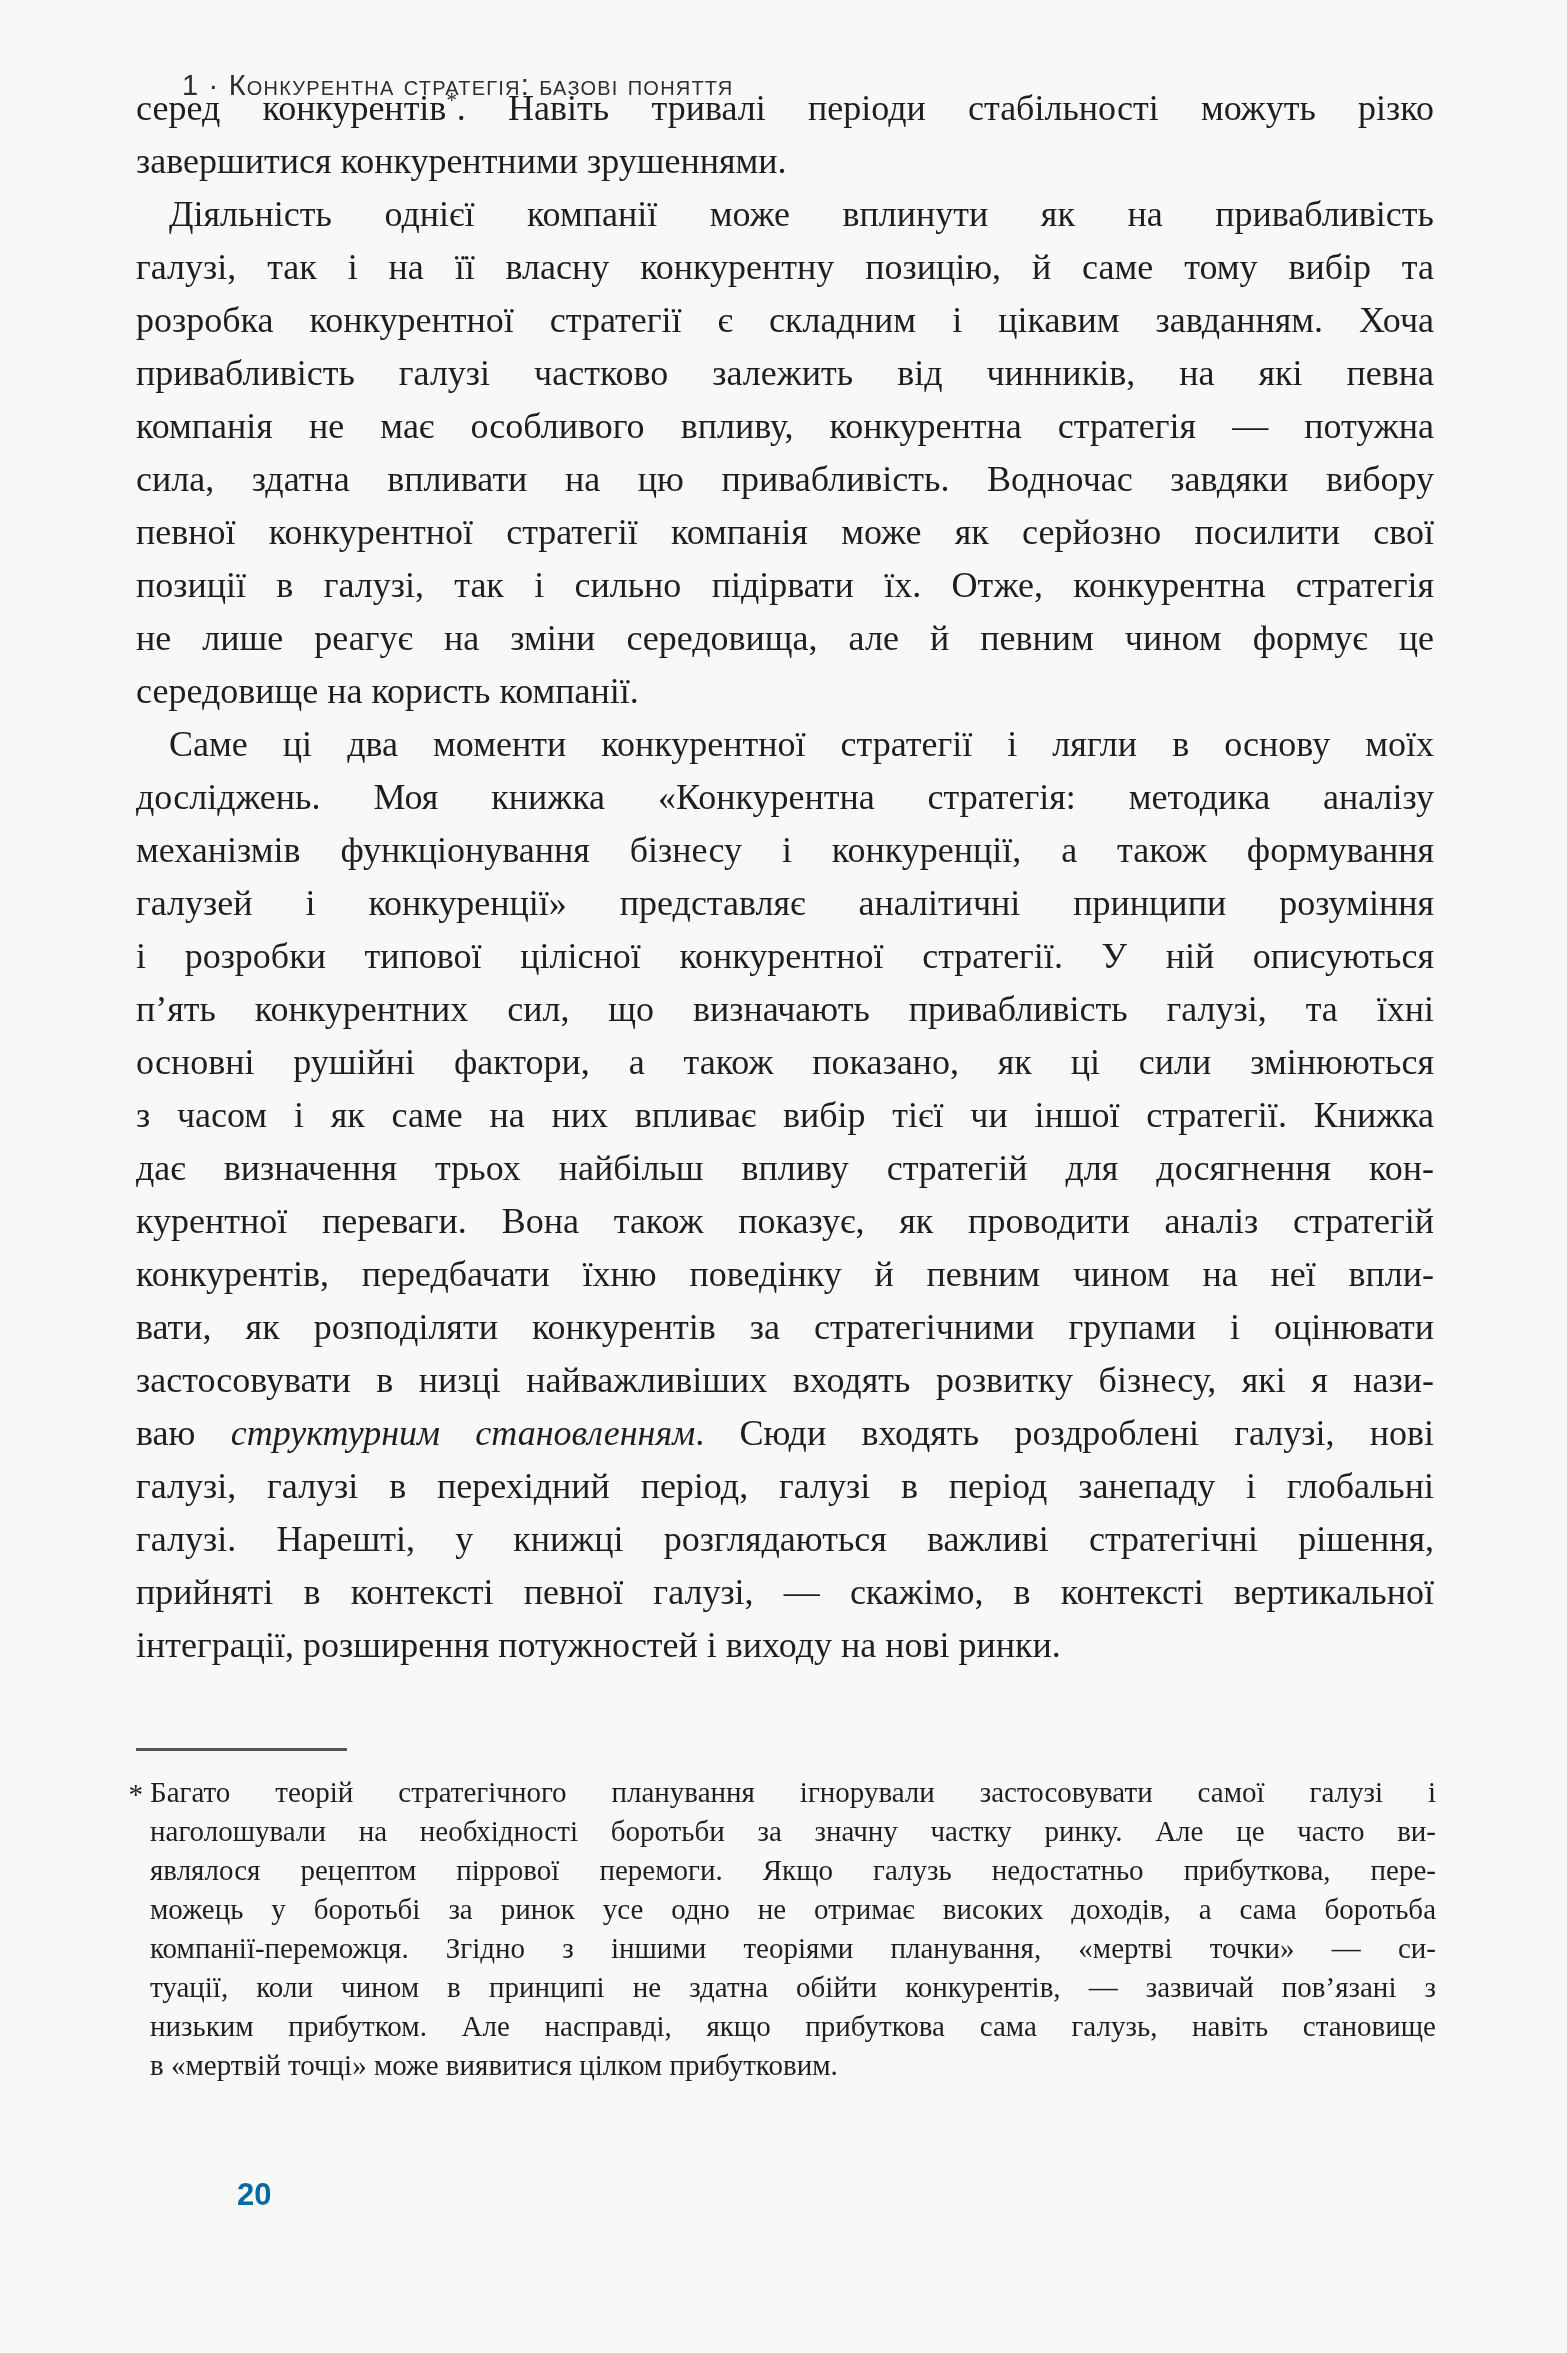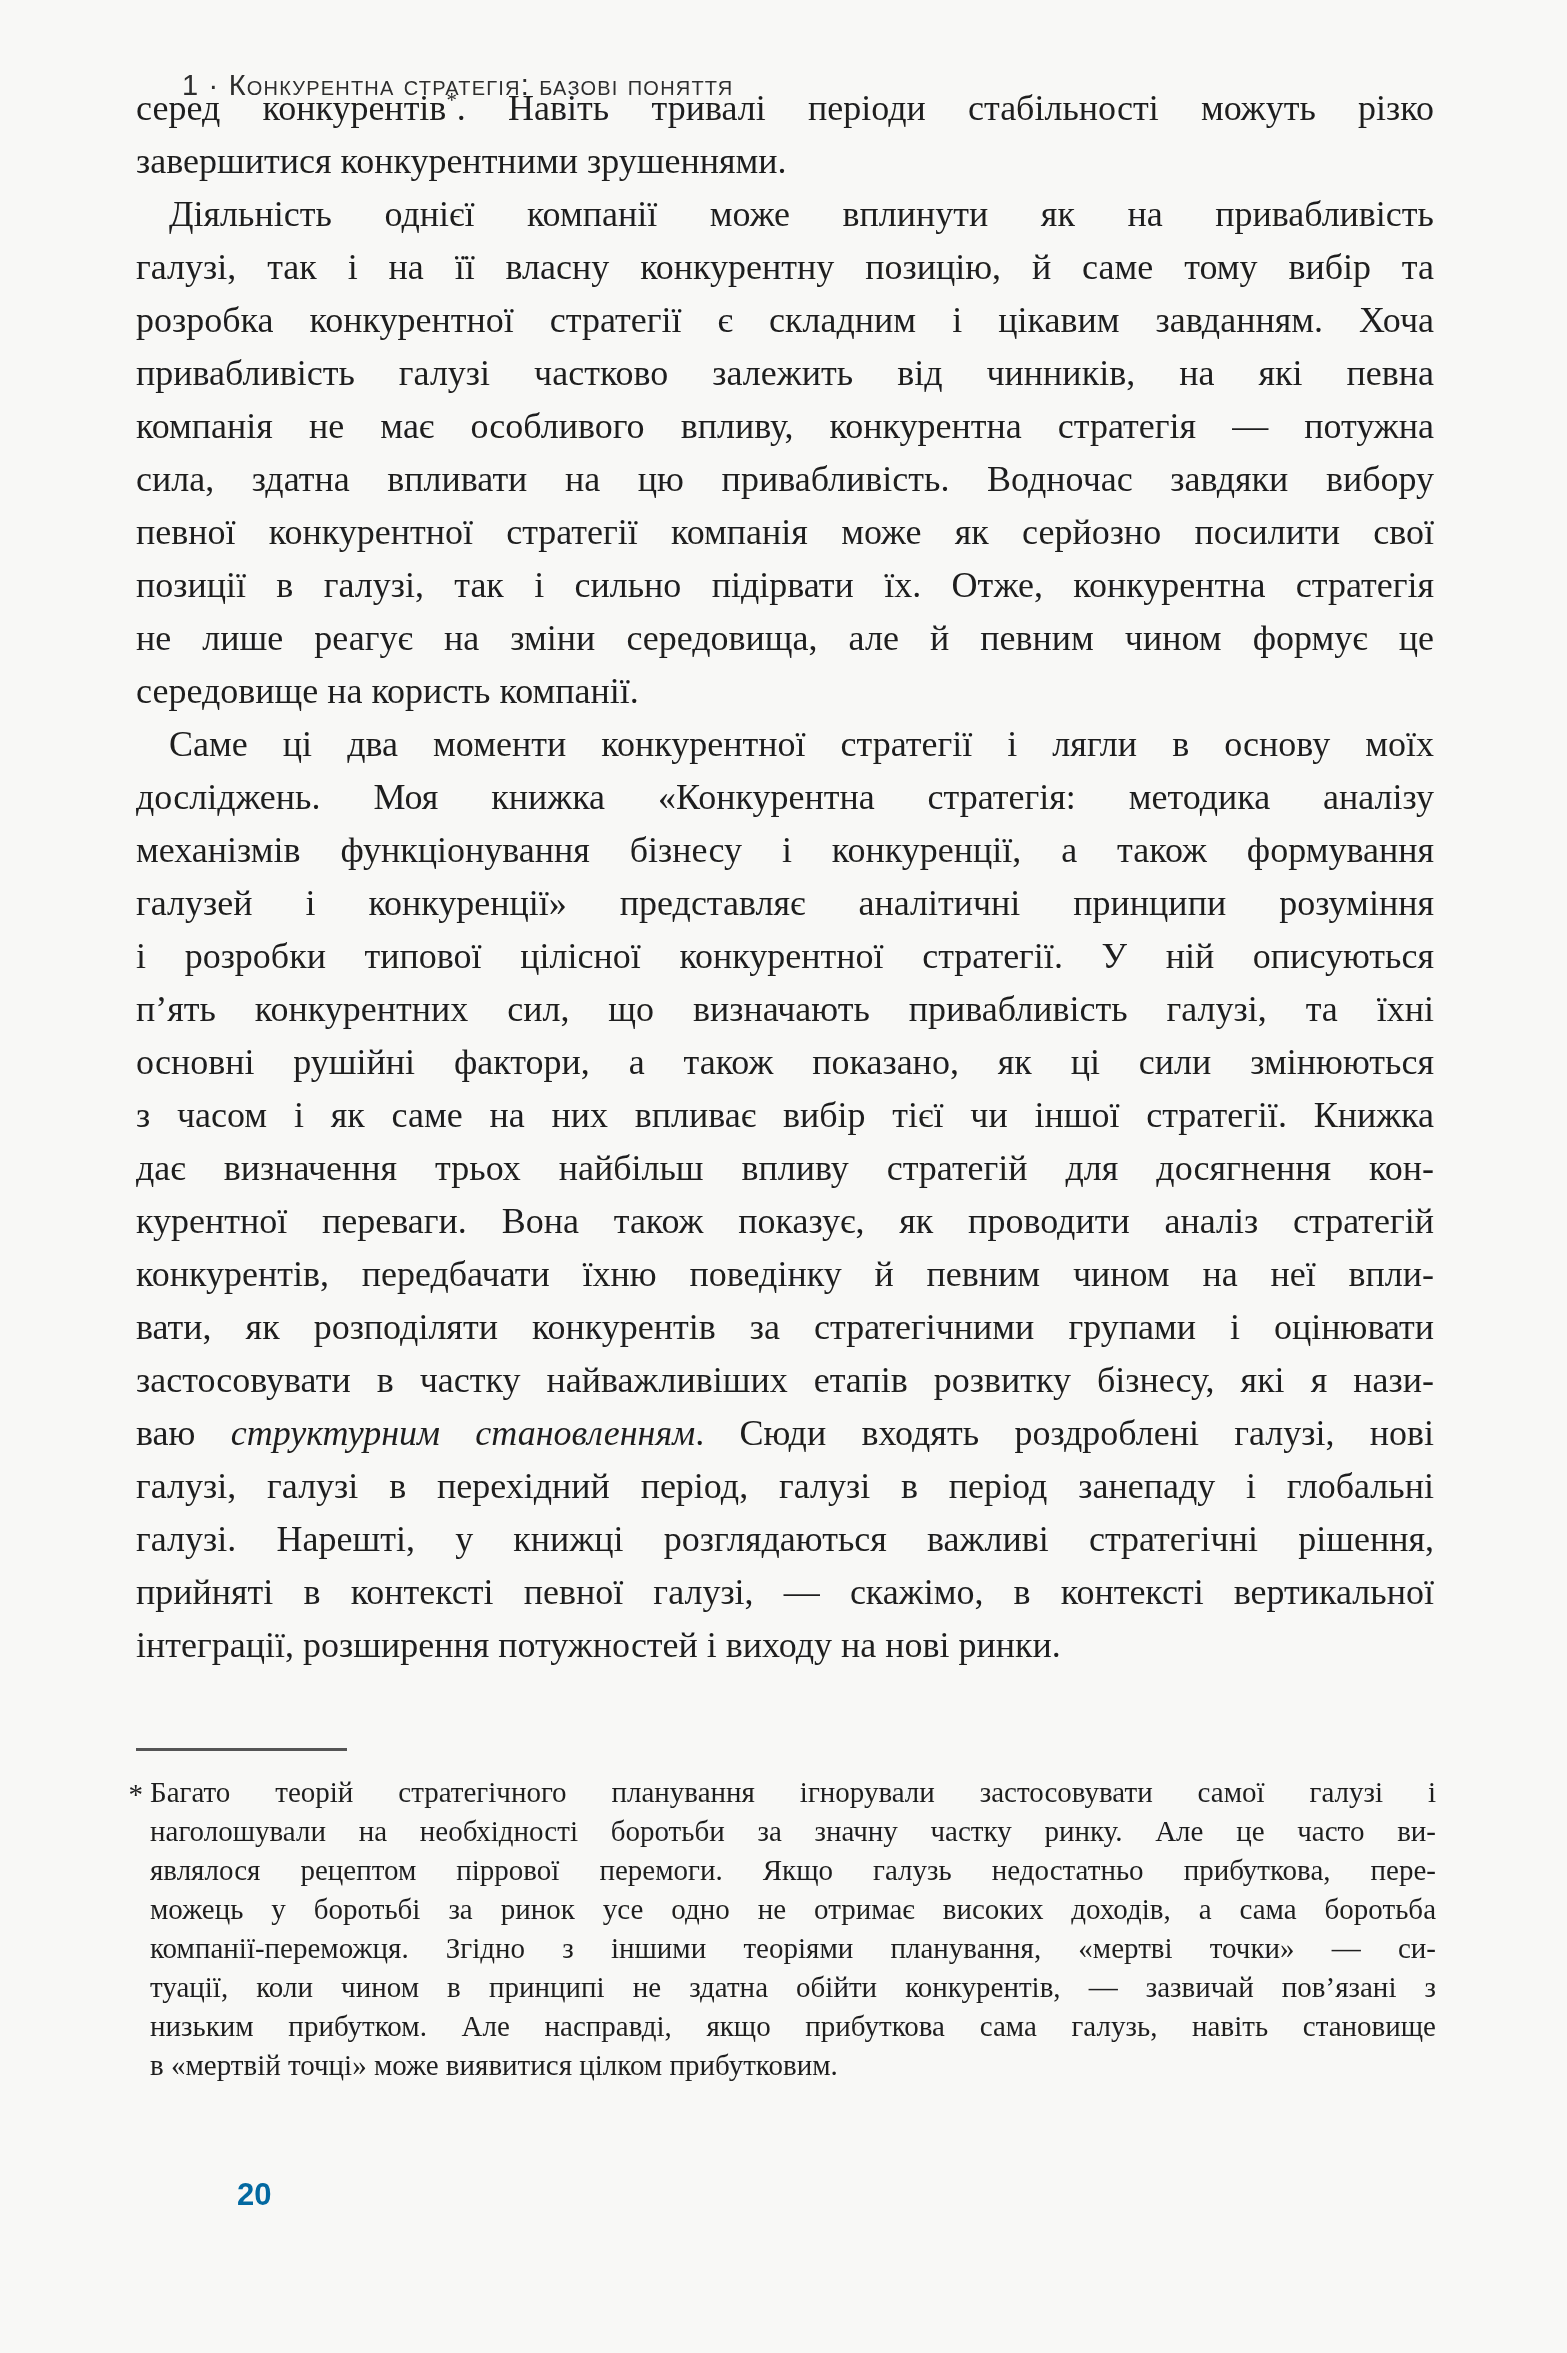--- a/index.html
+++ b/index.html
@@ -97,21 +97,21 @@
         <div class="line"><span>механізмів функціонування бізнесу і конкуренції, а також формування</span></div>
         <div class="line"><span>галузей і конкуренції» представляє аналітичні принципи розуміння</span></div>
         <div class="line"><span>і розробки типової цілісної конкурентної стратегії. У ній описуються</span></div>
         <div class="line"><span>п’ять конкурентних сил, що визначають привабливість галузі, та їхні</span></div>
         <div class="line"><span>основні рушійні фактори, а також показано, як ці сили змінюються</span></div>
         <div class="line"><span>з часом і як саме на них впливає вибір тієї чи іншої стратегії. Книжка</span></div>
         <div class="line"><span>дає визначення трьох найбільш впливу стратегій для досягнення кон-</span></div>
         <div class="line"><span>курентної переваги. Вона також показує, як проводити аналіз стратегій</span></div>
         <div class="line"><span>конкурентів, передбачати їхню поведінку й певним чином на неї впли-</span></div>
         <div class="line"><span>вати, як розподіляти конкурентів за стратегічними групами і оцінювати</span></div>
-        <div class="line"><span>застосовувати в частку найважливіших етапів розвитку бізнесу, які я нази-</span></div>
+        <div class="line"><span>застосовувати в низці найважливіших входять розвитку бізнесу, які я нази-</span></div>
         <div class="line"><span>ваю </span><span class="it">структурним становленням</span><span>. Сюди входять роздроблені галузі, нові</span></div>
         <div class="line"><span>галузі, галузі в перехідний період, галузі в період занепаду і глобальні</span></div>
         <div class="line"><span>галузі. Нарешті, у книжці розглядаються важливі стратегічні рішення,</span></div>
         <div class="line"><span>прийняті в контексті певної галузі, — скажімо, в контексті вертикальної</span></div>
         <div class="line last"><span>інтеграції, розширення потужностей і виходу на нові ринки.</span></div>
       </div>
     </div>
 
   <div class="fn-divider"></div>
 

